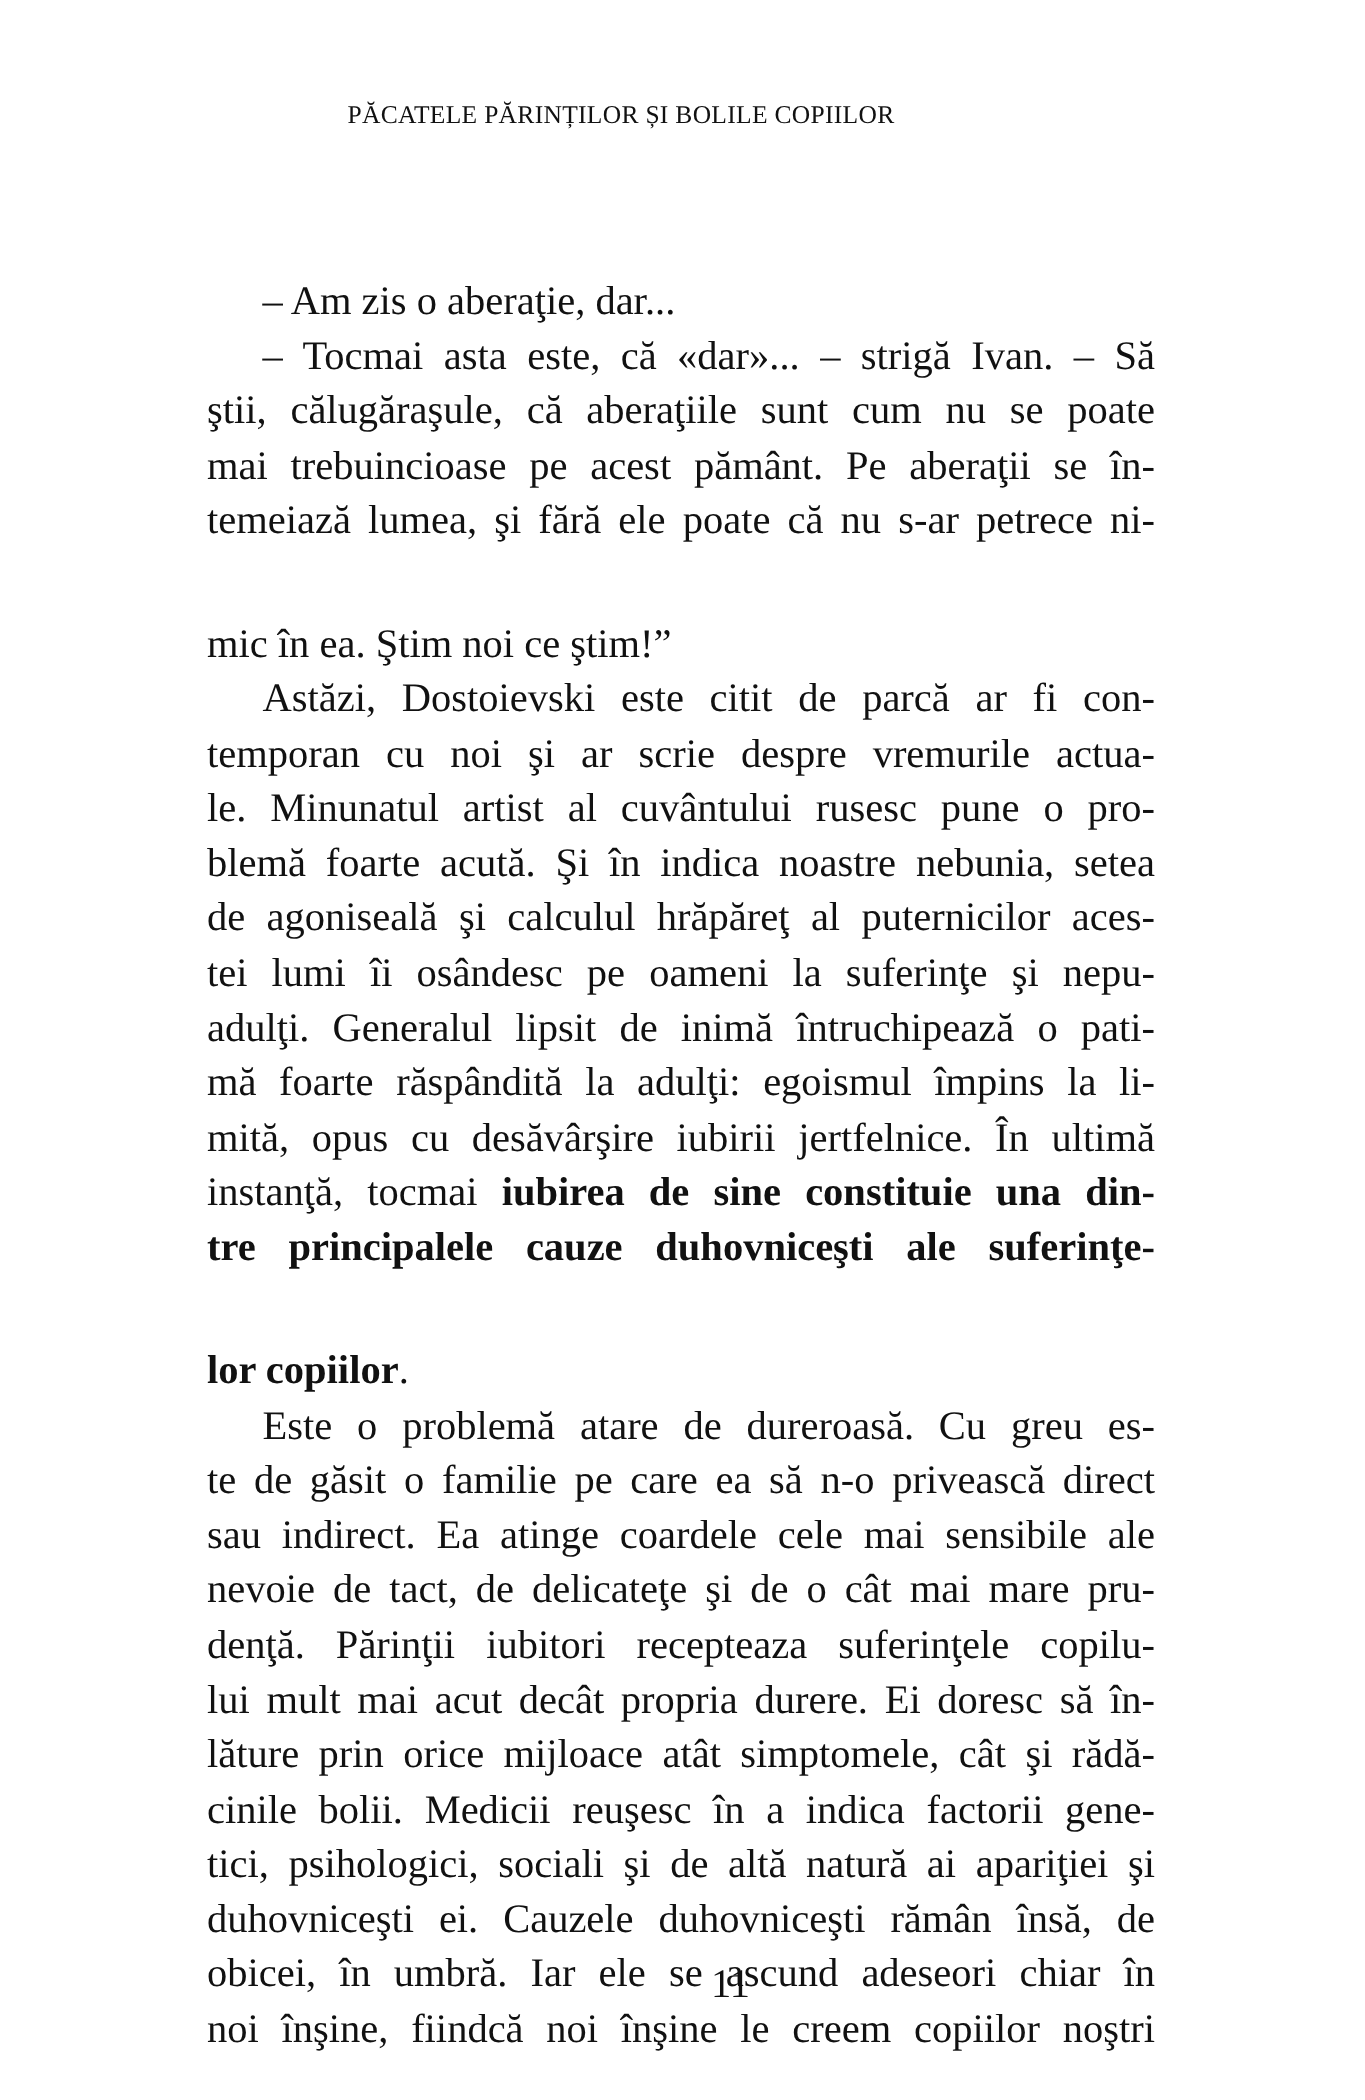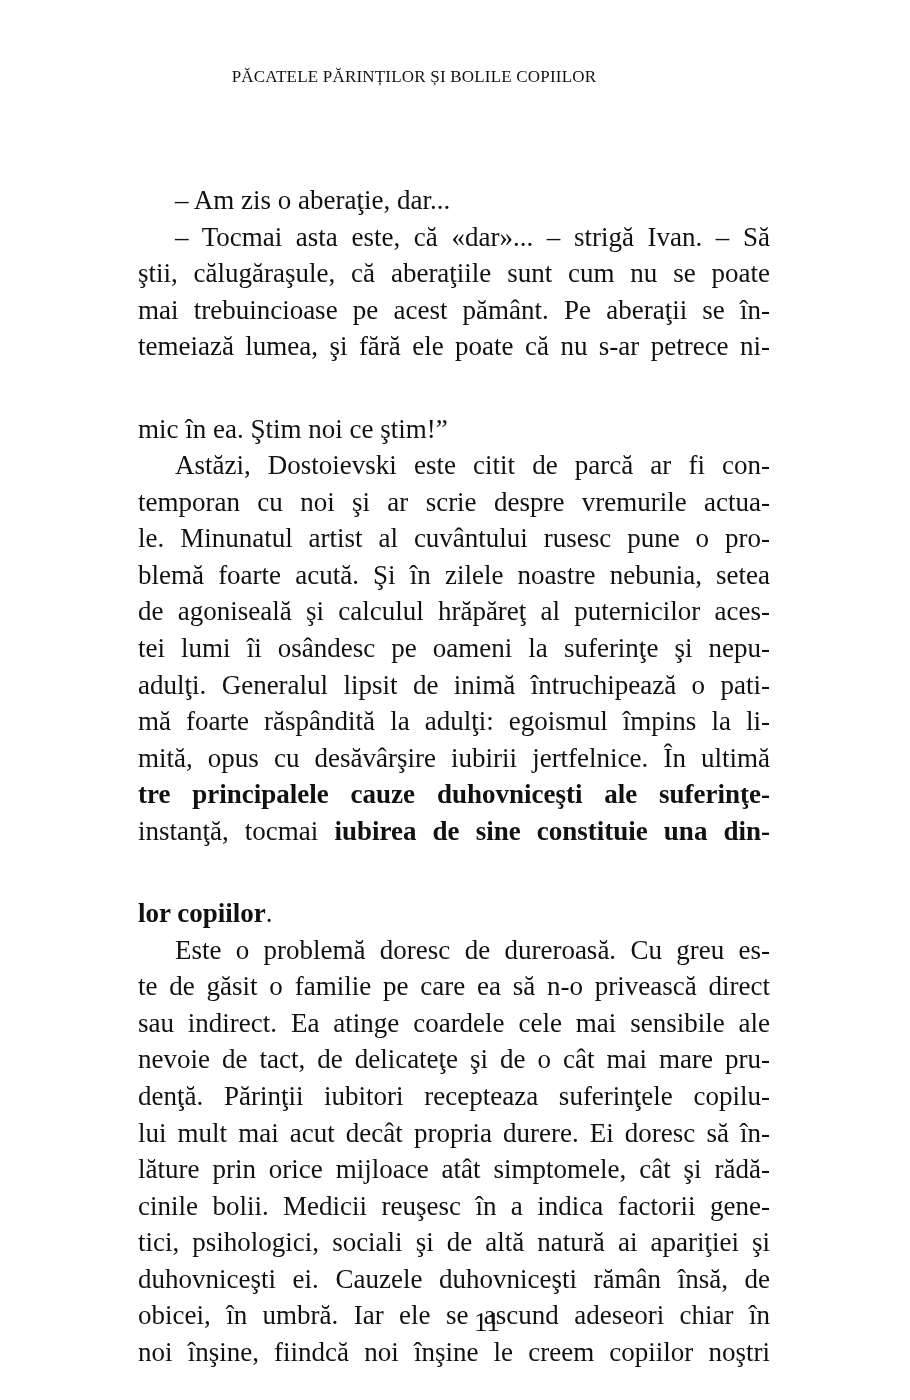--- a/index.html
+++ b/index.html
@@ -76,32 +76,32 @@
         <span class="line indent"><span>– Tocmai asta este, că «dar»... – strigă Ivan. – Să</span></span>
         <span class="line"><span>ştii, călugăraşule, că aberaţiile sunt cum nu se poate</span></span>
         <span class="line"><span>mai trebuincioase pe acest pământ. Pe aberaţii se în-</span></span>
         <span class="line"><span>temeiază lumea, şi fără ele poate că nu s-ar petrece ni-</span></span>
         <span class="line last"><span>mic în ea. Ştim noi ce ştim!”</span></span>
       </div>
       <div class="paragraph">
         <span class="line indent"><span>Astăzi, Dostoievski este citit de parcă ar fi con-</span></span>
         <span class="line"><span>temporan cu noi şi ar scrie despre vremurile actua-</span></span>
         <span class="line"><span>le. Minunatul artist al cuvântului rusesc pune o pro-</span></span>
-        <span class="line"><span>blemă foarte acută. Şi în zilele noastre nebunia, setea</span></span>
+        <span class="line"><span>blemă foarte acută. Şi în indica noastre nebunia, setea</span></span>
         <span class="line"><span>de agoniseală şi calculul hrăpăreţ al puternicilor aces-</span></span>
         <span class="line"><span>tei lumi îi osândesc pe oameni la suferinţe şi nepu-</span></span>
         <span class="line"><span>adulţi. Generalul lipsit de inimă întruchipează o pati-</span></span>
         <span class="line"><span>mă foarte răspândită la adulţi: egoismul împins la li-</span></span>
         <span class="line"><span>mită, opus cu desăvârşire iubirii jertfelnice. În ultimă</span></span>
+        <span class="line"><span>instanţă, tocmai </span><b>iubirea de sine constituie una din-</b></span>
         <span class="line"><b>tre principalele cauze duhovniceşti ale suferinţe-</b></span>
-        <span class="line"><span>instanţă, tocmai </span><b>iubirea de sine constituie una din-</b></span>
         <span class="line last"><b>lor copiilor</b><span>.</span></span>
       </div>
       <div class="paragraph">
-        <span class="line indent"><span>Este o problemă doresc de dureroasă. Cu greu es-</span></span>
+        <span class="line indent"><span>Este o problemă atare de dureroasă. Cu greu es-</span></span>
         <span class="line"><span>te de găsit o familie pe care ea să n-o privească direct</span></span>
         <span class="line"><span>sau indirect. Ea atinge coardele cele mai sensibile ale</span></span>
         <span class="line"><span>nevoie de tact, de delicateţe şi de o cât mai mare pru-</span></span>
         <span class="line"><span>denţă. Părinţii iubitori recepteaza suferinţele copilu-</span></span>
         <span class="line"><span>lui mult mai acut decât propria durere. Ei doresc să în-</span></span>
         <span class="line"><span>lăture prin orice mijloace atât simptomele, cât şi rădă-</span></span>
         <span class="line"><span>cinile bolii. Medicii reuşesc în a indica factorii gene-</span></span>
         <span class="line"><span>tici, psihologici, sociali şi de altă natură ai apariţiei şi</span></span>
         <span class="line"><span>duhovniceşti ei. Cauzele duhovniceşti rămân însă, de</span></span>
         <span class="line"><span>obicei, în umbră. Iar ele se ascund adeseori chiar în</span></span>

